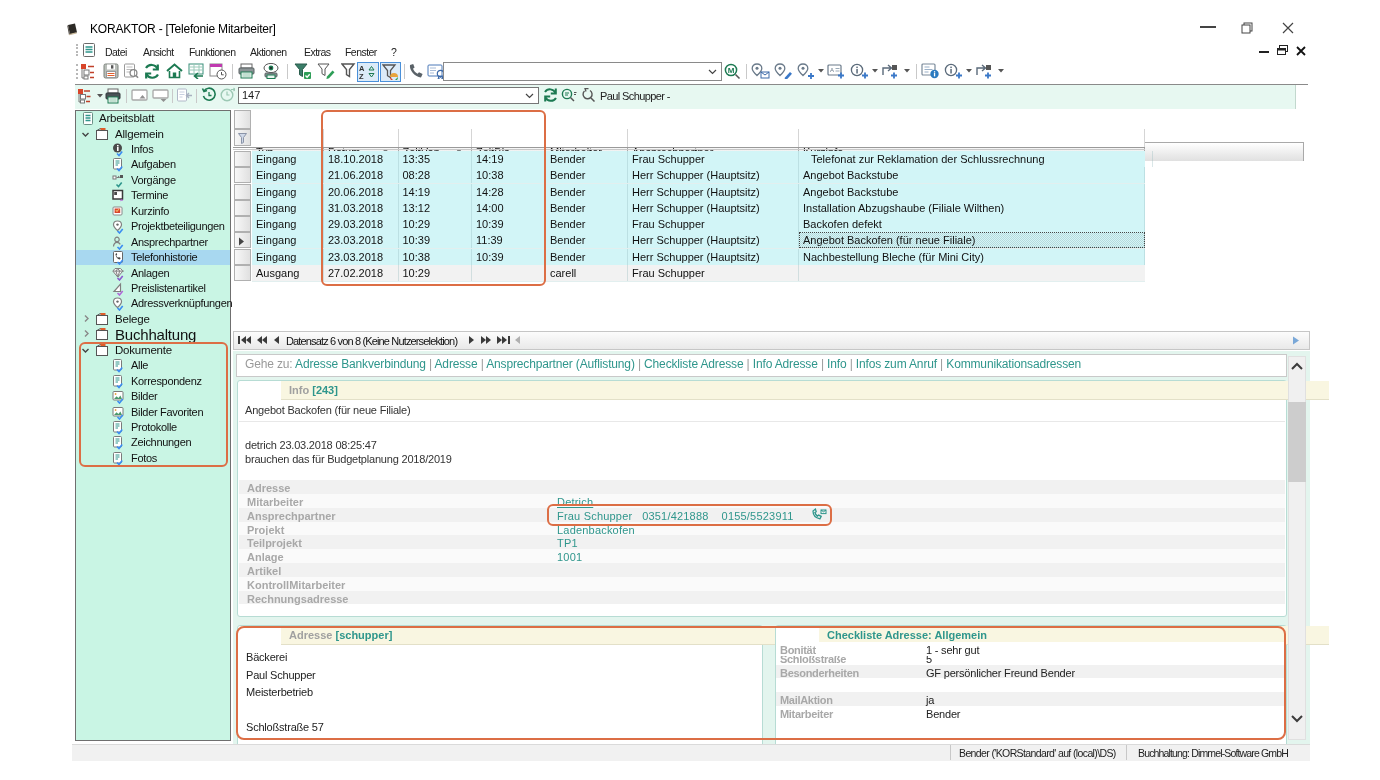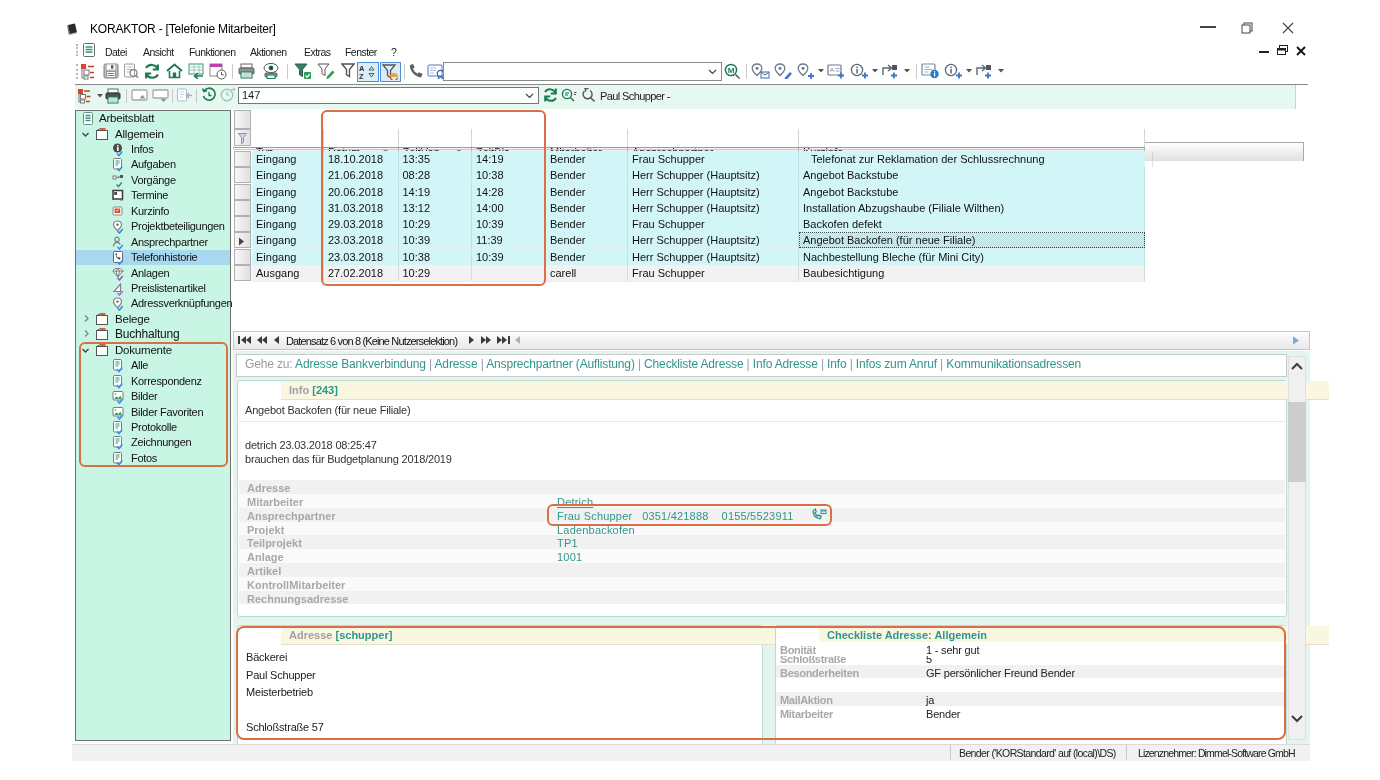--- a/index.html
+++ b/index.html
@@ -430,21 +430,21 @@
     </div>
 <div class="tree-row" style="top:327.3px">
       <svg style="left:7px;top:2px" width="9" height="9" viewBox="0 0 9 9">
         <path d="M3 1.5 L6 4.5 L3 7.5" stroke="#888" stroke-width="1.4" fill="none"></path>
       </svg>
       <svg style="left:21px;top:1px" width="14" height="14" viewBox="0 0 14 14">
         <rect x="0.5" y="2.5" width="11" height="9" fill="#fff" stroke="#555"></rect>
         <path d="M1 2.5 l3-1.8 h3" stroke="#555" fill="none"></path>
         <path d="M4.5 1 h5" stroke="#e05d2a" stroke-width="2"></path>
       </svg>
-      <div class="tr-lbl" style="left:40px;font-size:12px;letter-spacing:-0.2px">Buchhaltung</div>
+      <div class="tr-lbl" style="left:40px;font-size:15px;letter-spacing:-0.2px">Buchhaltung</div>
     </div>
 <div class="tree-row" style="top:342.8px">
       <svg style="left:6px;top:3px" width="9" height="9" viewBox="0 0 9 9">
         <path d="M1.5 3 L4.5 6 L7.5 3" stroke="#444" stroke-width="1.4" fill="none"></path>
       </svg>
       <svg style="left:21px;top:1px" width="14" height="14" viewBox="0 0 14 14">
         <rect x="0.5" y="2.5" width="11" height="9" fill="#fff" stroke="#555"></rect>
         <path d="M1 2.5 l3-1.8 h3" stroke="#555" fill="none"></path>
         <path d="M4.5 1 h5" stroke="#e05d2a" stroke-width="2"></path>
       </svg>
@@ -609,21 +609,20 @@
 <div class="dcell" style="left:547px;width:346px;">Nachbestellung Bleche (für Mini City)</div>
 </div>
 <div class="sel-cell" style="top:264.8px;height:16.2px;"></div>
 <div class="drow" style="top:264.8px;background:#f2f2f2;border-bottom:1px solid #e2efef;">
 <div class="dcell" style="left:0px;width:72px;">Ausgang</div>
 <div class="dcell" style="left:72px;width:74.5px;">27.02.2018</div>
 <div class="dcell" style="left:146.5px;width:73.5px;">10:29</div>
 <div class="dcell" style="left:220px;width:74px;"></div>
 <div class="dcell" style="left:294px;width:82px;">carell</div>
 <div class="dcell" style="left:376px;width:171px;">Frau Schupper</div>
-<div class="dcell" style="left:547px;width:346px;">Baubesichtigung</div>
 </div>
 </div>
 
 <div class="abs" style="left:233px;top:331px;width:1077px;height:19px;background:linear-gradient(#fcfcfc,#e9e9e9);border:1px solid #c6c6c6;box-sizing:border-box;"></div>
 <div id="navvcr">
 <svg class="abs" style="left:237px;top:335px" width="16" height="10" viewBox="0 0 16 10">
       <rect x="1" y="1" width="2" height="8" fill="#3a3a3a"></rect>
       <path d="M9 1 L4 5 L9 9z" fill="#3a3a3a"></path>
       <path d="M14 1 L9 5 L14 9z" fill="#3a3a3a"></path>
     </svg>
@@ -739,18 +738,18 @@
     <path d="M1 7 L6 2 L11 7" stroke="#3c3c3c" stroke-width="2" fill="none"></path>
   </svg>
 <svg class="abs" style="left:1291px;top:714px" width="12" height="9" viewBox="0 0 12 9">
     <path d="M1 2 L6 7 L11 2" stroke="#3c3c3c" stroke-width="2" fill="none"></path>
   </svg>
 
 <div class="abs" style="left:72px;top:744px;width:1238px;height:16px;background:#f1f1f1;border-top:1px solid #dadada;z-index:10;"></div>
 <div class="abs" style="left:950px;top:745px;width:1px;height:15px;background:#c8c8c8;z-index:11;"></div>
 <div class="abs" style="left:959px;top:747px;font-size:10.5px;color:#222;z-index:11;letter-spacing:-0.62px;">Bender ('KORStandard' auf (local)\DS)</div>
 <div class="abs" style="left:1126px;top:745px;width:1px;height:15px;background:#c8c8c8;z-index:11;"></div>
-<div class="abs" style="left:1138px;top:747px;font-size:10.5px;color:#222;z-index:11;letter-spacing:-0.85px;">Lizenznehmer: Dimmel-Software GmbH</div>
+<div class="abs" style="left:1138px;top:747px;font-size:10.5px;color:#222;z-index:11;letter-spacing:-0.85px;">Buchhaltung: Dimmel-Software GmbH</div>
 
 <div class="annot" style="left:321px;top:110px;width:225px;height:176px;"></div>
 <div class="annot" style="left:79px;top:342px;width:149px;height:125px;"></div>
 <div class="annot" style="left:547px;top:504px;width:285px;height:22px;"></div>
 <div class="annot" style="left:236px;top:626px;width:1050px;height:114px;border-radius:8px;"></div>
 
 </body></html>

